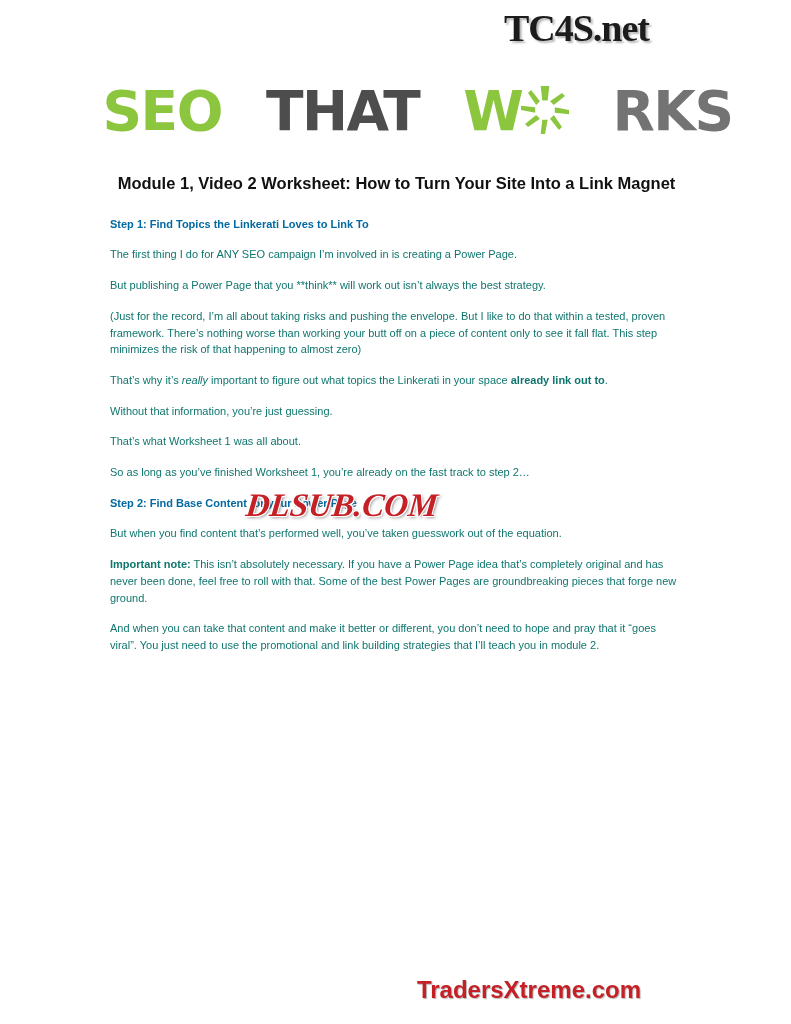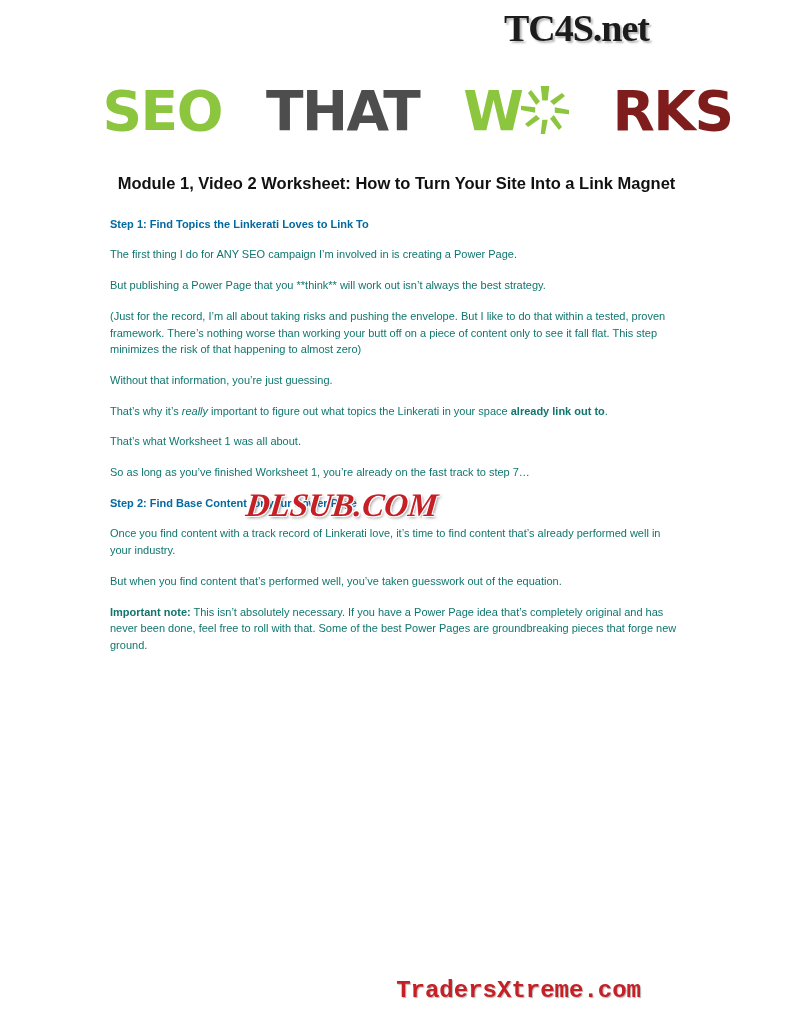--- a/index.html
+++ b/index.html
@@ -51,21 +51,21 @@
     font-size: 55px;
     letter-spacing: -1.5px;
     line-height: 1;
     display: inline-block;
     vertical-align: middle;
     margin-left: 44px;
   }
   .logo-seo { color: #8cc63f; }
   .logo-that { color: #4d4d4d; }
   .logo-w { color: #8cc63f; }
-  .logo-rks { color: #7f1d1d; }
+  .logo-rks { color: #737373; }
 
   .logo-burst {
     display: inline-block;
     vertical-align: middle;
     position: relative;
     width: 50px;
     height: 50px;
     margin: 0 -2px;
     top: -2px;
   }
@@ -128,21 +128,21 @@
     transform: skewX(-6deg);
     white-space: nowrap;
     pointer-events: none;
   }
 
   
   .bottom-watermark {
     position: absolute;
     bottom: 20px;
     right: 26px;
-    font-family: Liberation Mono, monospace;
+    font-family: Liberation Sans, sans-serif;
     font-weight: bold;
     font-size: 24px;
     color: #c62027;
     text-shadow: 1px 1px 1px rgba(140,140,140,0.65);
     white-space: nowrap;
   }
 </style>
 </head>
 <body>
 
@@ -177,36 +177,36 @@
     <h1 class="doc-title">Module 1, Video 2 Worksheet: How to Turn Your Site Into a Link Magnet</h1>
 
     <p class="step">Step 1: Find Topics the Linkerati Loves to Link To</p>
 
     <p class="para">The first thing I do for ANY SEO campaign I’m involved in is creating a Power Page.</p>
 
     <p class="para">But publishing a Power Page that you **think** will work out isn’t always the best strategy.</p>
 
     <p class="para">(Just for the record, I’m all about taking risks and pushing the envelope. But I like to do that within a tested, proven framework. There’s nothing worse than working your butt off on a piece of content only to see it fall flat. This step minimizes the risk of that happening to almost zero)</p>
 
+    <p class="para"><span>That’s why it’s </span><span class="i">really</span><span> important to figure out what topics the Linkerati in your space </span><span class="b">already link out to</span><span>.</span></p>
+
     <p class="para">Without that information, you’re just guessing.</p>
 
-    <p class="para"><span>That’s why it’s </span><span class="i">really</span><span> important to figure out what topics the Linkerati in your space </span><span class="b">already link out to</span><span>.</span></p>
-
     <p class="para">That’s what Worksheet 1 was all about.</p>
 
-    <p class="para">So as long as you’ve finished Worksheet 1, you’re already on the fast track to step 7…</p>
+    <p class="para">So as long as you’ve finished Worksheet 1, you’re already on the fast track to step 2…</p>
 
     <p class="step">Step 2: Find Base Content for your Power Page</p>
 
-    <p class="para">Once you find content with a track record of Linkerati love, it’s time to find content that’s already performed well in your industry.</p>
 
     <p class="para">But when you find content that’s performed well, you’ve taken guesswork out of the equation.</p>
 
     <p class="para"><span class="b">Important note:</span><span> This isn’t absolutely necessary. If you have a Power Page idea that’s completely original and has never been done, feel free to roll with that. Some of the best Power Pages are groundbreaking pieces that forge new ground.</span></p>
 
+    <p class="para">And when you can take that content and make it better or different, you don’t need to hope and pray that it “goes viral”. You just need to use the promotional and link building strategies that I’ll teach you in module 2.</p>
 
   </div>
 
   <div class="center-watermark">DLSUB.COM</div>
 
   <div class="bottom-watermark">TradersXtreme.com</div>
 
 </div>
 
 </body></html>

